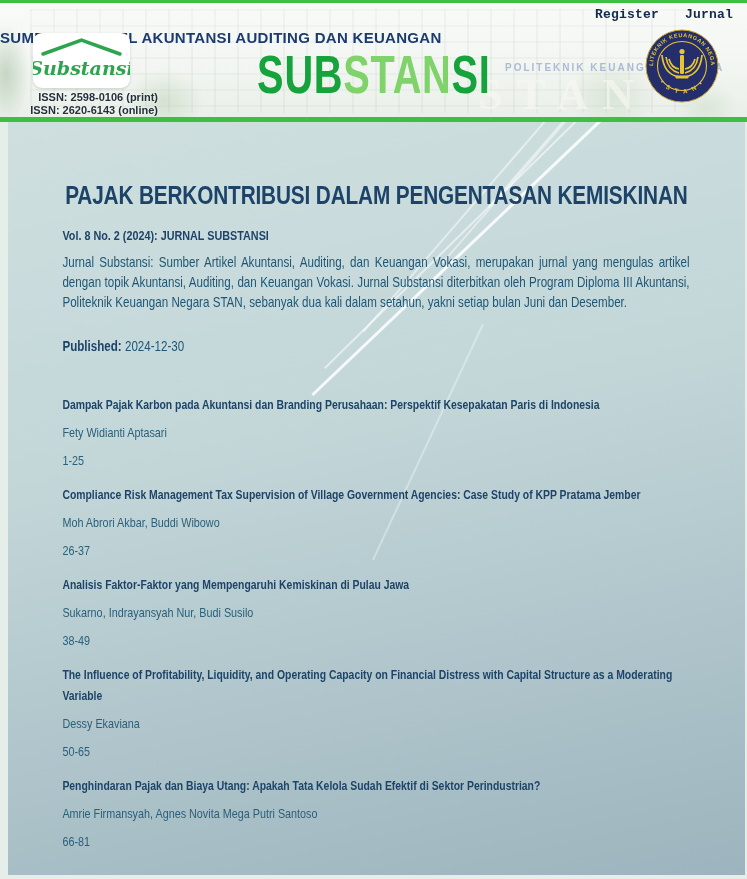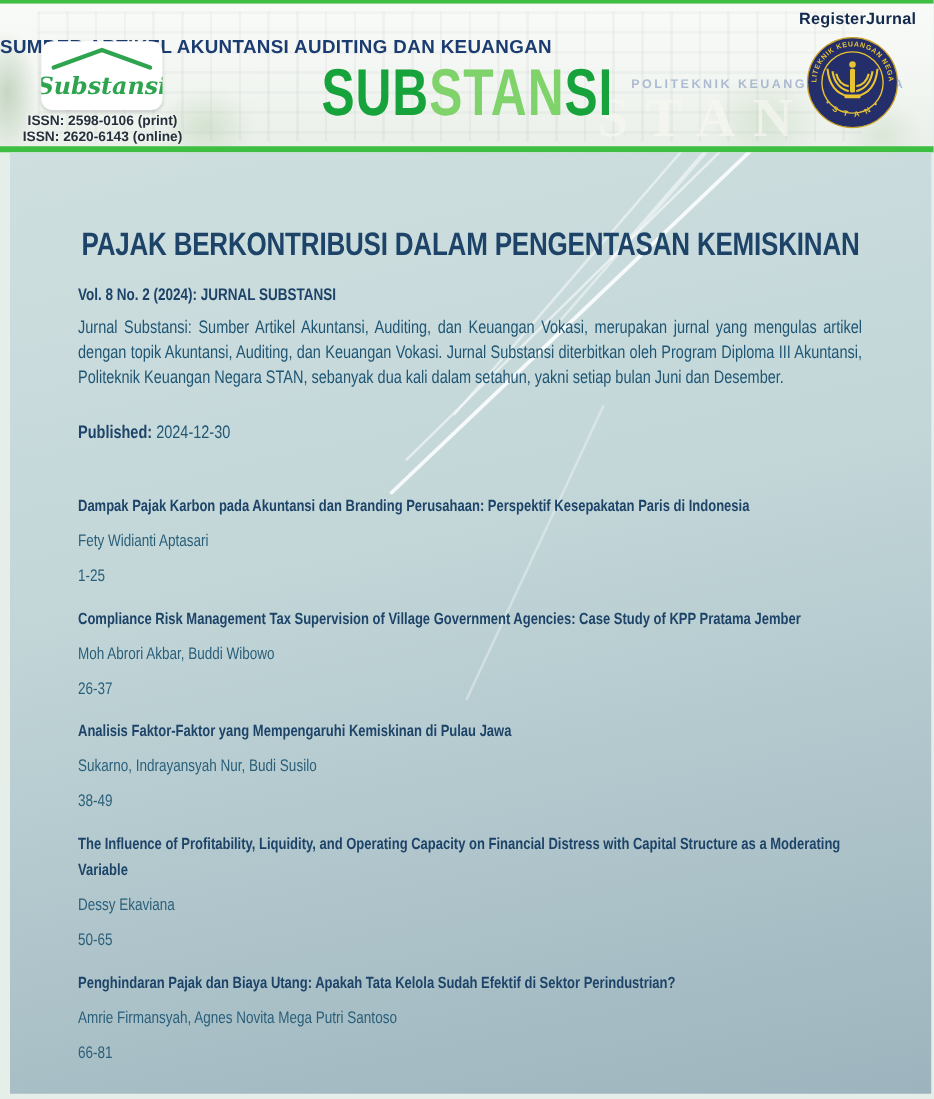--- a/index.html
+++ b/index.html
@@ -22,30 +22,30 @@
       radial-gradient(ellipse 45px 38px at 706px 104px, rgba(130,175,115,.30), transparent 70%),
       linear-gradient(180deg,#f4f6f2 0%,#eaefe9 55%,#dfe7df 100%);
   }
   .banner-building{
     position:absolute;left:30px;top:6px;width:660px;height:104px;opacity:.55;
     background:
       repeating-linear-gradient(90deg, rgba(140,152,148,.30) 0 2px, transparent 2px 23px),
       repeating-linear-gradient(180deg, rgba(140,152,148,.24) 0 2px, transparent 2px 16px);
   }
   .banner-veil{position:absolute;inset:0;background:linear-gradient(180deg,rgba(253,254,252,.55),rgba(250,252,249,.40));}
-  .topbar-links{position:absolute;top:4px;right:14px;display:flex;z-index:6;}
+  .topbar-links{position:absolute;top:4px;right:14px;display:flex;gap:26px;z-index:6;font-family:Liberation Mono, monospace;}
   .topbar-links a{
     font-size:13px;font-weight:bold;color:var(--topbar-link,#13294d);text-decoration:none;letter-spacing:.2px;
   }
   .logo-card{
     position:absolute;left:33px;top:30px;width:97px;height:55px;background:#fff;border-radius:9px;
     box-shadow:0 1px 3px rgba(0,0,0,.15);z-index:5;cursor:pointer;
   }
   .issn{
-    position:absolute;left:6px;top:88px;width:152px;text-align:center;z-index:5;
+    position:absolute;left:6px;top:88px;width:152px;text-align:right;z-index:5;
     font-size:11px;line-height:12.5px;font-weight:bold;color:#25303a;
     text-shadow:0 0 3px rgba(255,255,255,.9);
   }
   .banner-tagline{
     position:absolute;left:0;top:26px;width:747px;text-align:left;z-index:4;
     font-size:15px;font-weight:bold;letter-spacing:.3px;color:var(--tagline-navy,#1b3c70);
   }
   .wordmark-wrap{
     position:absolute;left:0;top:44px;width:747px;height:58px;text-align:center;z-index:4;
     transform:scaleX(.75);transform-origin:375px 0;

